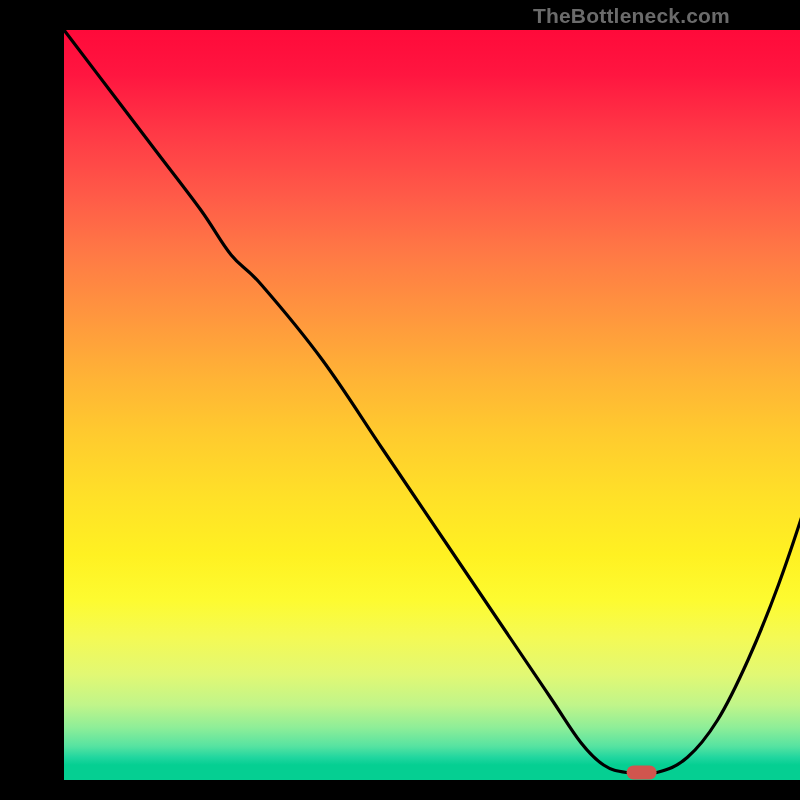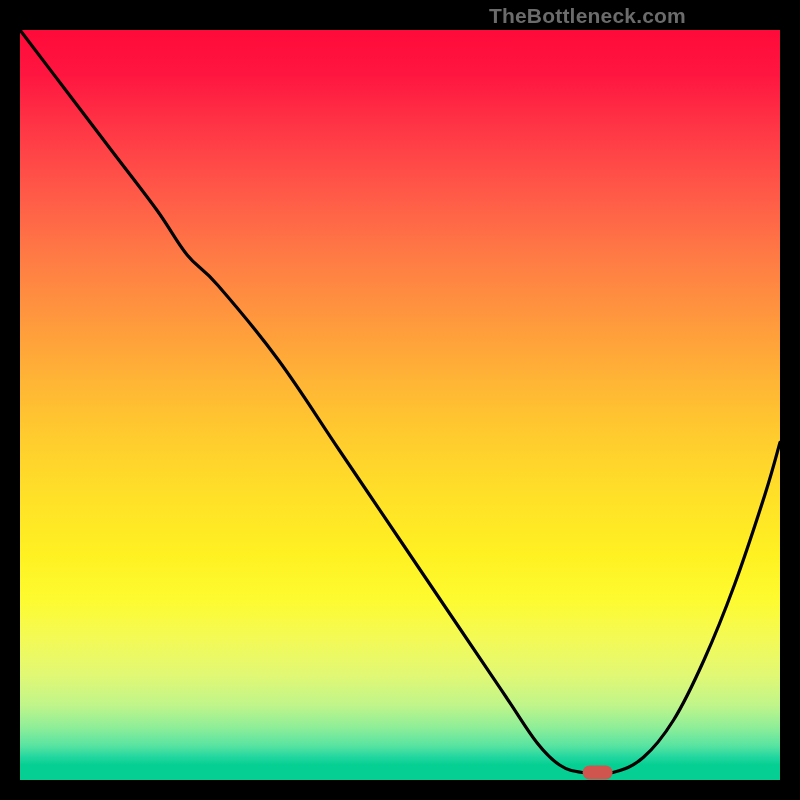--- a/index.html
+++ b/index.html
@@ -7,20 +7,21 @@
     padding: 0;
     width: 800px;
     height: 800px;
     background: #000;
     overflow: hidden;
   }
   .wrap {
     position: relative;
     width: 700px;
     height: 800px;
+    margin-left: 44px;
   }
   .plot {
     position: absolute;
     left: 20px;
     top: 30px;
     width: 760px;
     height: 750px;
     background: #000;
   }
   

